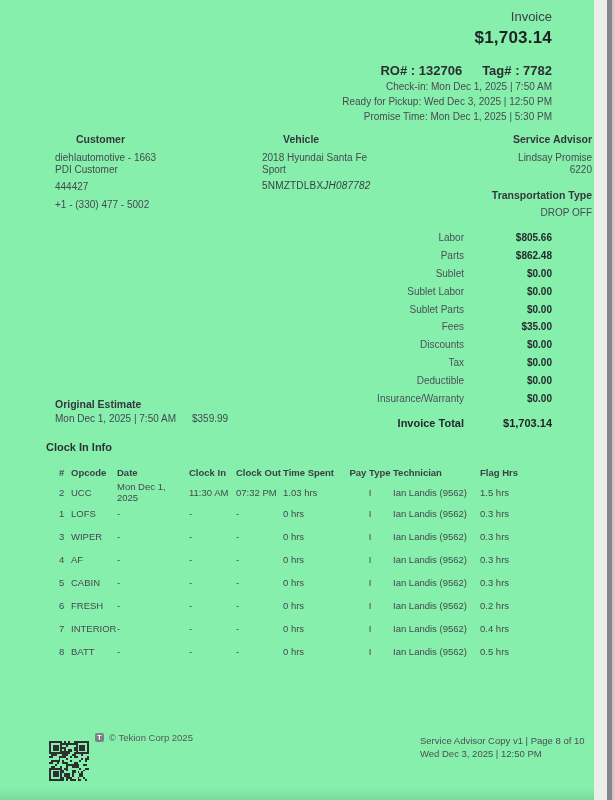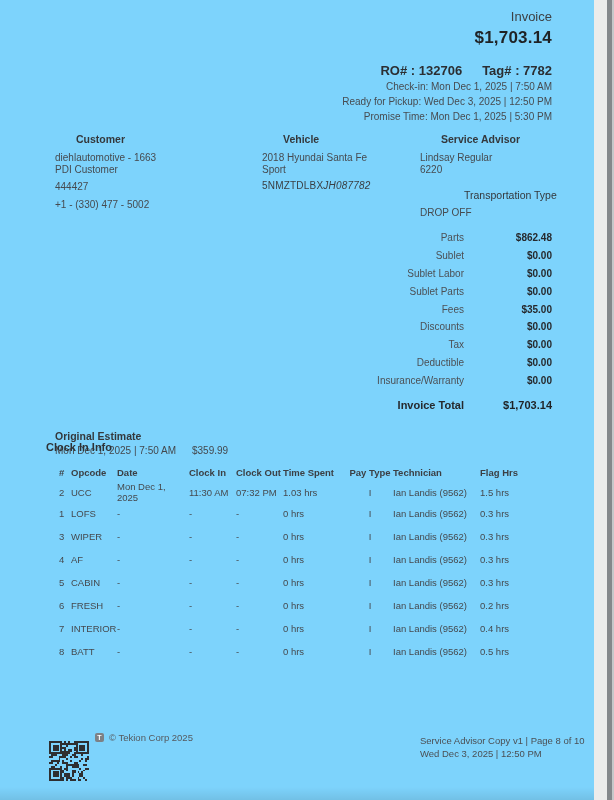--- a/index.html
+++ b/index.html
@@ -1,18 +1,18 @@
 <!DOCTYPE html>
 <html><head>
 <meta charset="utf-8">
 <style>
   html,body{margin:0;padding:0;background:#ffffff;}
   .page{
     position:relative;width:614px;height:800px;margin:0 auto;
-    background:#7dd3fc;overflow:hidden;
+    background:#86efac;overflow:hidden;
     font-family:"Liberation Sans",sans-serif;color:#3f4347;
   }
   
   .edge-soft{position:absolute;top:0;right:7px;width:13px;height:100%;background:#ececeb;}
   .edge-dark{position:absolute;top:0;right:2px;width:5px;height:100%;background:#85888b;}
   .edge-tail{position:absolute;top:0;right:0;width:2px;height:100%;background:#c6c8ca;}
   .edge-bottom{position:absolute;bottom:0;left:0;width:600px;height:13px;
     background:linear-gradient(180deg,rgba(0,0,0,0),rgba(0,0,0,0.09));}
 
   
@@ -20,39 +20,39 @@
   .hdr-title{font-size:13px;color:#3d4145;}
   .hdr-amount{font-size:17px;font-weight:bold;color:#1f2225;margin-top:4px;letter-spacing:.2px;}
   .hdr-ro{font-size:13px;font-weight:bold;color:#2b2e32;margin-top:15px;}
   .hdr-ro .gap{display:inline-block;width:20px;}
   .hdr-line{font-size:10px;color:#474b50;margin-top:3px;line-height:12px;}
 
   
   .col{position:absolute;top:133px;font-size:10px;line-height:12px;color:#464a4f;}
   .col-customer{left:55px;width:175px;}
   .col-vehicle{left:262px;width:118px;}
-  .col-advisor{left:420px;width:160px;}
+  .col-advisor{left:432px;width:160px;text-align:right;}
   .col-h{font-size:10.5px;font-weight:bold;color:#34383c;margin-bottom:7px;margin-left:21px;}
   .mt5{margin-top:5px;} .mt6{margin-top:6px;} .mt4{margin-top:4px;}
   .vin{color:#3a3e42;letter-spacing:.2px;}
   .vin i{font-style:italic;margin-top:8px;}
-  .trans-h{font-size:10.5px;font-weight:normal;color:#34383c;margin-top:13px;margin-bottom:6px;margin-left:44px;}
+  .trans-h{font-size:10.5px;font-weight:bold;color:#34383c;margin-top:13px;margin-bottom:6px;margin-left:44px;}
 
   
   .totals{position:absolute;left:330px;top:229px;width:222px;}
   .trow{display:flex;align-items:center;height:17.8px;}
   .tlabel{flex:1;text-align:right;font-size:10px;color:#4c5055;}
   .tvalue{width:88px;text-align:right;font-size:10px;font-weight:bold;color:#26292d;}
   .total-row{display:flex;align-items:center;height:20px;margin-top:6px;}
   .total-row .tlabel{font-size:11px;font-weight:bold;color:#26292d;}
   .total-row .tvalue{font-size:11px;font-weight:bold;color:#1f2225;}
 
   
   .orig{position:absolute;left:55px;top:398px;font-size:10px;}
-  .orig-h{font-size:10.5px;font-weight:bold;color:#34383c;margin-top:32px;}
+  .orig-h{font-size:10.5px;font-weight:bold;color:#34383c;}
   .orig-line{margin-top:3px;display:flex;color:#44484d;}
   .orig-date{width:137px;}
 
   
   .clock-h{position:absolute;left:46px;top:441px;font-size:11px;font-weight:bold;color:#2e3236;}
   .clock-table{position:absolute;left:59px;top:464px;width:493px;font-size:9.5px;color:#45494e;}
   .crow{display:grid;grid-template-columns:12px 46px 72px 47px 47px 64px 46px 87px 72px;align-items:center;height:23px;}
   .crow.header{height:17px;font-weight:bold;color:#3b3f44;}
   .crow.first{height:21px;}
   .cell-pay{text-align:center;}
@@ -98,28 +98,32 @@
   </div>
 
   <div class="col col-vehicle">
     <div class="col-h">Vehicle</div>
     <div>2018 Hyundai Santa Fe Sport</div>
     <div class="vin mt4"><span>5NMZTDLBX</span><i>JH087782</i></div>
   </div>
 
   <div class="col col-advisor">
     <div class="col-h">Service Advisor</div>
-    <div>Lindsay Regular</div>
+    <div>Lindsay Promise</div>
     <div>6220</div>
     <div class="trans-h">Transportation Type</div>
     <div>DROP OFF</div>
   </div>
 
   <div class="totals">
     <div>
+        <div class="trow">
+          <div class="tlabel">Labor</div>
+          <div class="tvalue">$805.66</div>
+        </div>
         <div class="trow">
           <div class="tlabel">Parts</div>
           <div class="tvalue">$862.48</div>
         </div>
         <div class="trow">
           <div class="tlabel">Sublet</div>
           <div class="tvalue">$0.00</div>
         </div>
         <div class="trow">
           <div class="tlabel">Sublet Labor</div>

